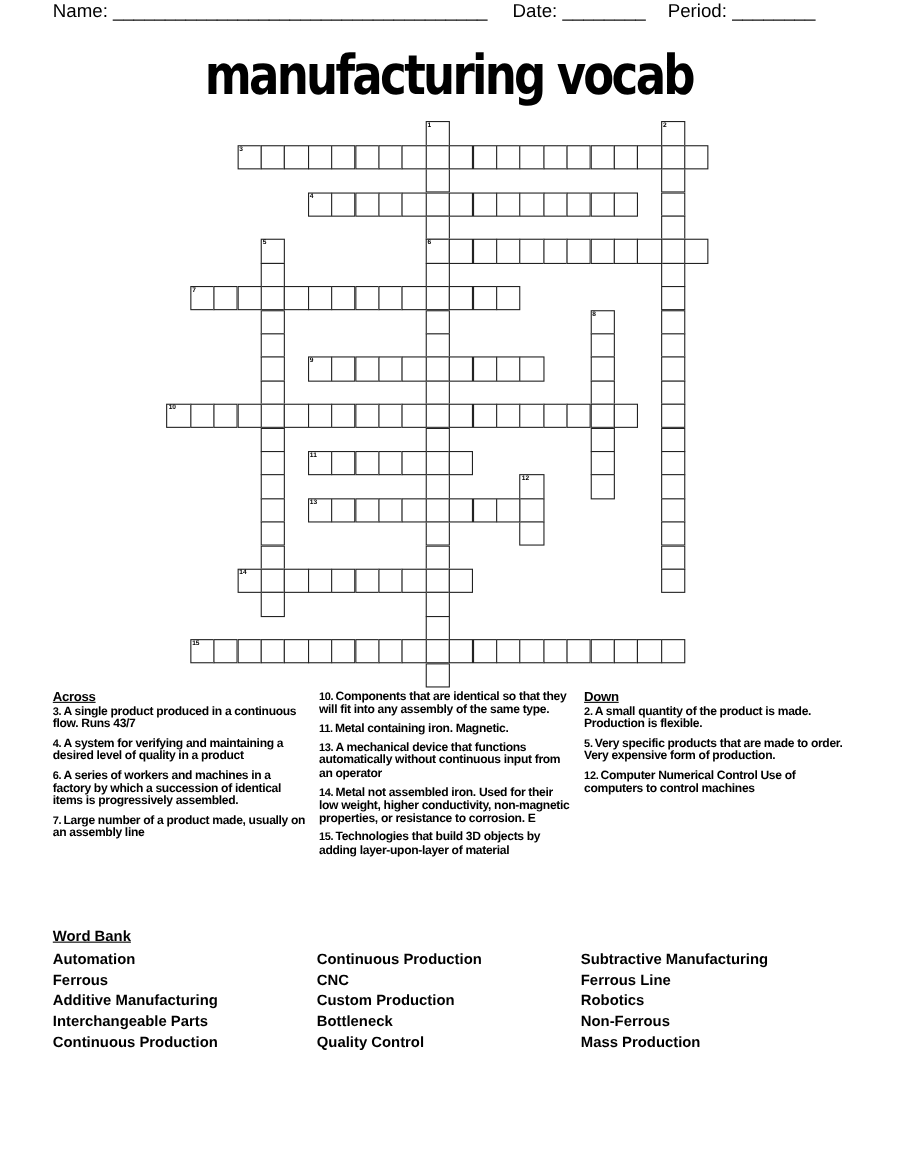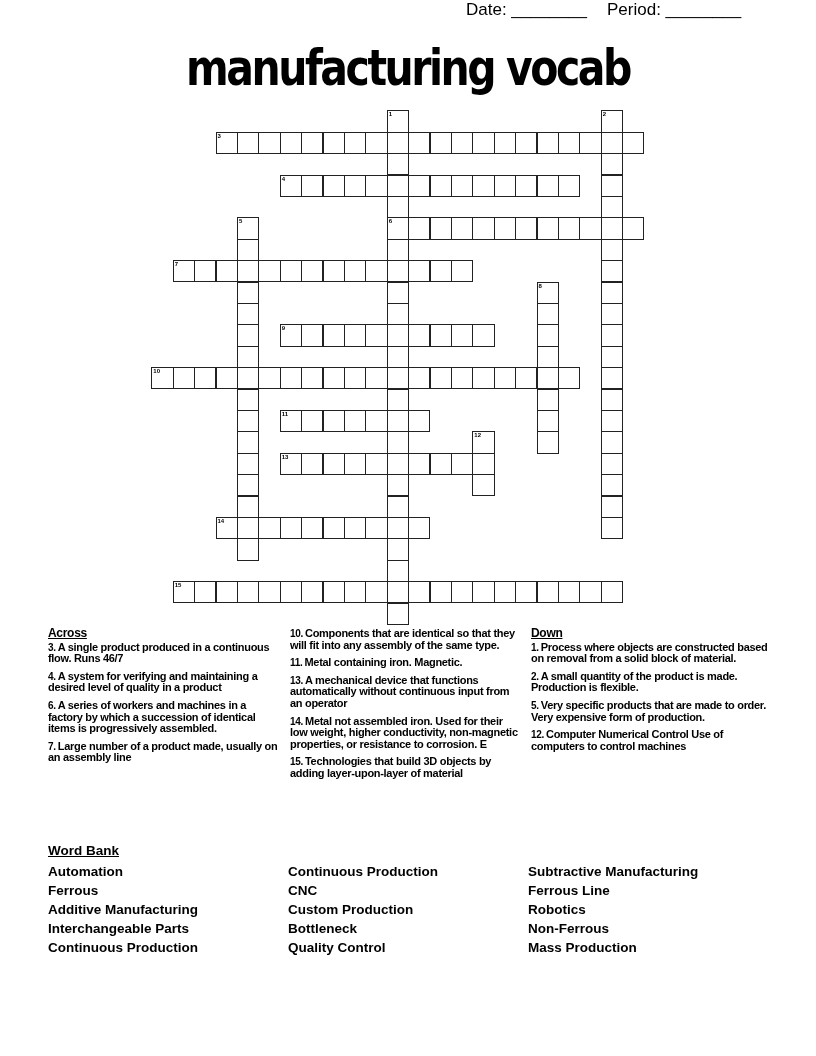--- a/index.html
+++ b/index.html
@@ -37,20 +37,21 @@
   }
   .wb-col {
     position: absolute; top: 862px; font-family: "Liberation Sans", sans-serif;
     font-weight: bold; font-size: 13.5px; line-height: 19px;
   }
 </style>
 </head>
 <body>
 
 <div class="header-line">
+  <span style="left:0px;">Name: ____________________________________</span>
   <span style="left:418px;">Date: ________</span>
   <span style="left:559px;">Period: ________</span>
 </div>
 
 <div class="title">manufacturing vocab</div>
 
 <div id="grid">
     <div class="cell" style="left: 386.7px; top: 110.3px;">
       <span class="num">1</span>
     </div>
@@ -270,37 +271,36 @@
     <div class="cell" style="left: 493.7px; top: 581.1px;"></div>
     <div class="cell" style="left: 515.1px; top: 581.1px;"></div>
     <div class="cell" style="left: 536.5px; top: 581.1px;"></div>
     <div class="cell" style="left: 557.9px; top: 581.1px;"></div>
     <div class="cell" style="left: 579.3px; top: 581.1px;"></div>
     <div class="cell" style="left: 600.7px; top: 581.1px;"></div>
   </div>
 
 <div class="clues" style="left:48px; top:628px; width:232px;">
   <div class="heading">Across</div>
-  <div class="clue"><span class="cnum">3.</span><span>A single product produced in a continuous flow. Runs 46/7</span></div>
+  <div class="clue"><span class="cnum">3.</span><span>A single product produced in a continuous flow. Runs 43/7</span></div>
   <div class="clue"><span class="cnum">4.</span><span>A system for verifying and maintaining a desired level of quality in a product</span></div>
   <div class="clue"><span class="cnum">6.</span><span>A series of workers and machines in a factory by which a succession of identical items is progressively assembled.</span></div>
   <div class="clue"><span class="cnum">7.</span><span>Large number of a product made, usually on an assembly line</span></div>
 </div>
 
 <div class="clues" style="left:290px; top:628px; width:232px;">
   <div class="clue"><span class="cnum">10.</span><span>Components that are identical so that they will fit into any assembly of the same type.</span></div>
   <div class="clue"><span class="cnum">11.</span><span>Metal containing iron. Magnetic.</span></div>
   <div class="clue"><span class="cnum">13.</span><span>A mechanical device that functions automatically without continuous input from an operator</span></div>
   <div class="clue"><span class="cnum">14.</span><span>Metal not assembled iron. Used for their low weight, higher conductivity, non-magnetic properties, or resistance to corrosion. E</span></div>
   <div class="clue"><span class="cnum">15.</span><span>Technologies that build 3D objects by adding layer-upon-layer of material</span></div>
 </div>
 
 <div class="clues" style="left:531px; top:628px; width:238px;">
   <div class="heading">Down</div>
-  <div class="clue"><span class="cnum">1.</span><span>Process where objects are constructed based on removal from a solid block of material.</span></div>
   <div class="clue"><span class="cnum">2.</span><span>A small quantity of the product is made. Production is flexible.</span></div>
   <div class="clue"><span class="cnum">5.</span><span>Very specific products that are made to order. Very expensive form of production.</span></div>
   <div class="clue"><span class="cnum">12.</span><span>Computer Numerical Control Use of computers to control machines</span></div>
 </div>
 
 <div class="wordbank-title">Word Bank</div>
 
 <div class="wb-col" style="left:48px;">
   <div>Automation</div>
   <div>Ferrous</div>

